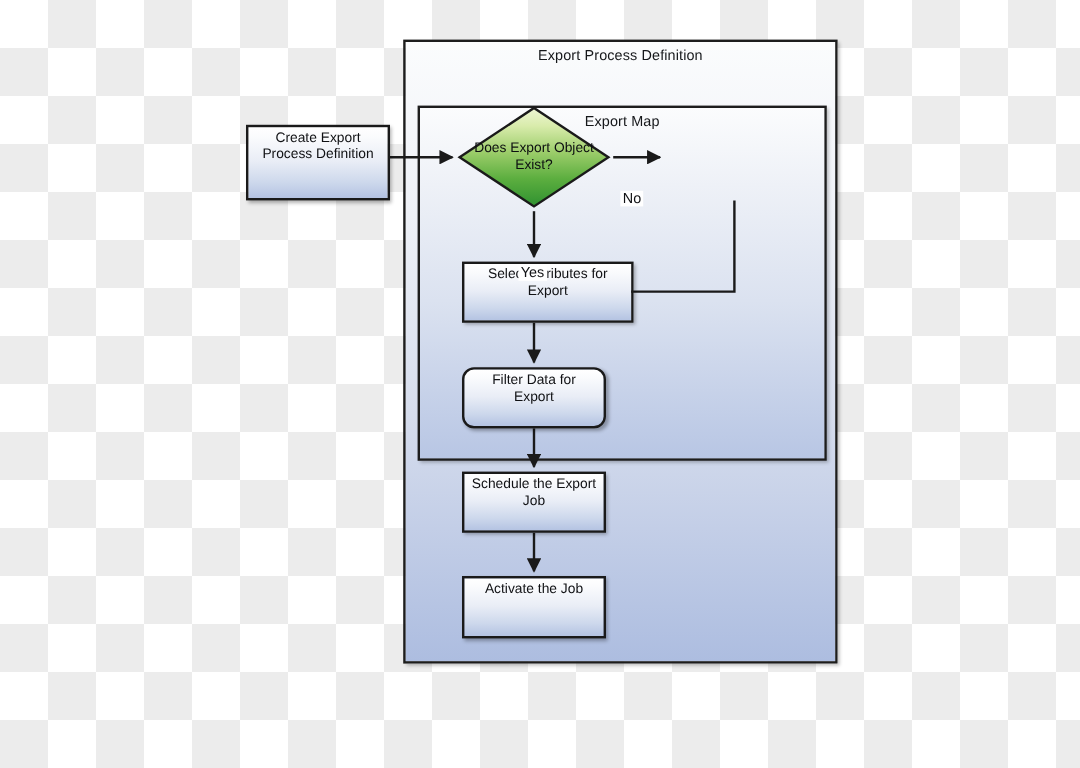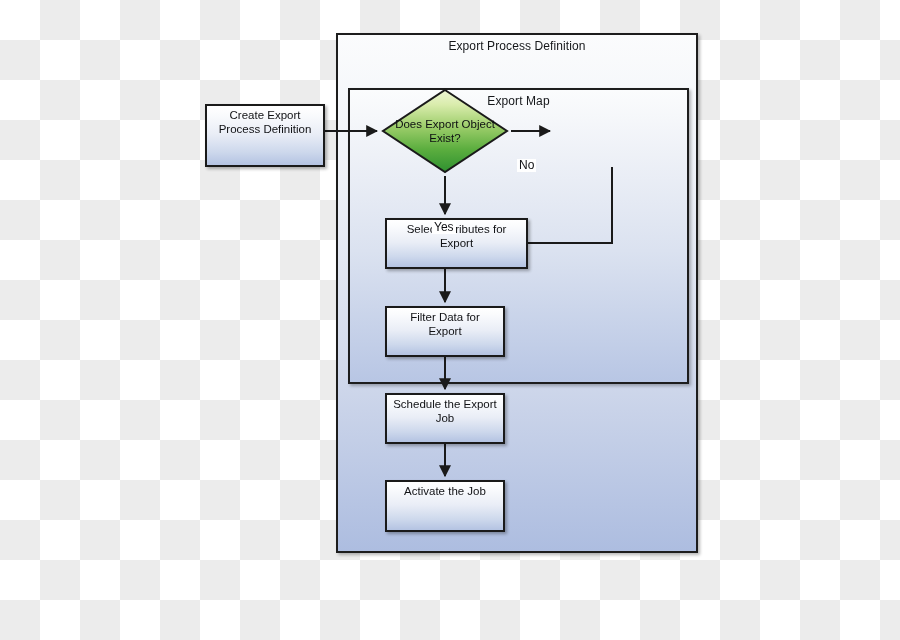--- a/index.html
+++ b/index.html
@@ -190,21 +190,21 @@
       <polygon points="64,2 126,43 64,84 2,43" fill="url(#greenGrad)" stroke="#1a1a1a" stroke-width="2"></polygon>
     </svg>
     <div id="decision-label">Does Export Object Exist?</div>
   </div>
 
 
   <div class="node-box" id="node-select" style="left:385px; top:218px; width:143px; height:51px;">
     <span>Select Attributes for Export</span>
   </div>
 
-  <div class="node-box" id="node-filter" style="left:385px; top:306px; width:120px; height:51px;">
+  <div class="node-box" id="node-filter" style="left:385px; top:306px; width:120px; height:51px;border-radius:10px;">
     <span>Filter Data for Export</span>
   </div>
 
   <div class="node-box" id="node-activate" style="left:385px; top:480px; width:120px; height:52px;">
     <span>Activate the Job</span>
   </div>
 
   <div class="node-box" id="node-schedule" style="left:385px; top:393px; width:120px; height:51px;">
     <span>Schedule the Export Job</span>
   </div>

